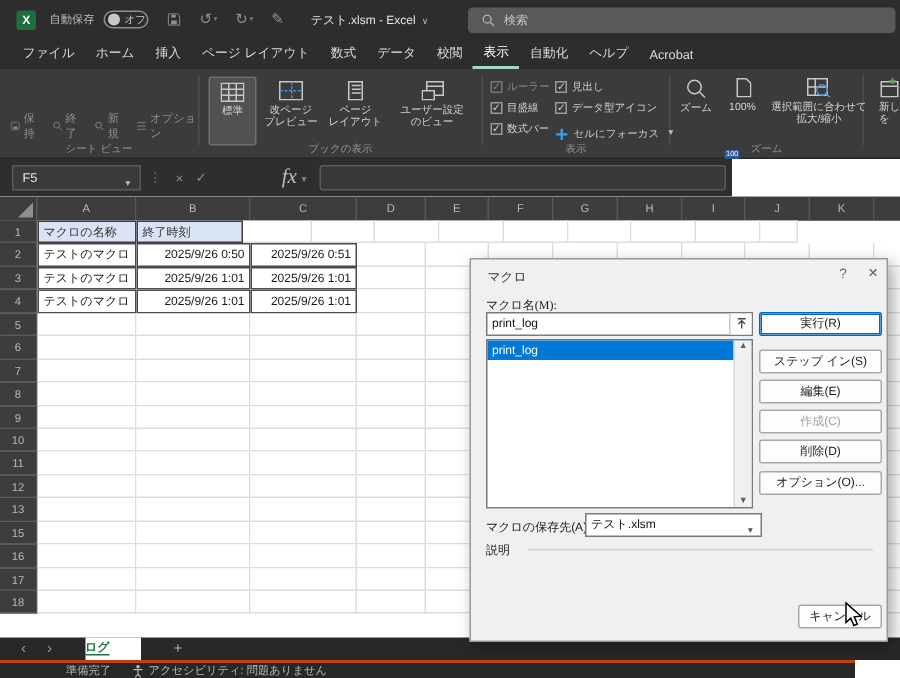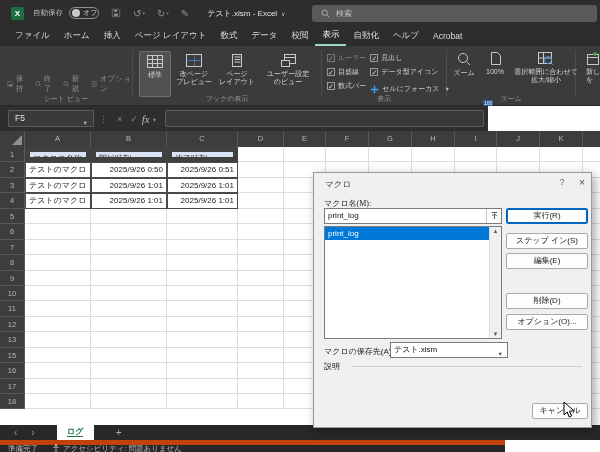--- a/index.html
+++ b/index.html
@@ -56,47 +56,47 @@
   .g-window { width:62px; padding:6px 0 0 10px; }
   .win-btn { text-align:left; color:#d4d4d4; font-size:7px; line-height:8px; }
   .win-btn svg { display:block; margin-bottom:3px; }
 
   
   .formularow { position:absolute; left:0; top:106px; width:488px; height:25px; background:#2e2e2e; display:flex; align-items:center; }
   .namebox { width:86px; height:17px; margin-left:8px; background:#3a3a3a; border:1px solid #5a5a5a; color:#e8e8e8; font-size:8.5px; line-height:15px; padding-left:6px; }
   .namebox .dd-chev { float:right; margin:5px 5px 0 0; font-size:5.5px; color:#bdbdbd; }
   .fdots { color:#6a6a6a; margin:0 5px; font-size:9px; }
   .fbtn { color:#8a8a8a; font-size:9px; margin:0 4px; }
-  .fx { color:#bdbdbd; font-style:italic; font-size:11px; font-family:"Liberation Serif","DejaVu Serif",serif; }
+  .fx { color:#bdbdbd; font-style:italic; font-size:14px; font-family:"Liberation Serif","DejaVu Serif",serif;margin-left:46px; }
   .fx-chev { color:#8a8a8a; font-size:5.5px; margin:3px 2px 0 2px; }
   .finput { flex:1; height:17px; margin:0 4px 0 6px; background:#383838; border:1px solid #5a5a5a; border-radius:2px; }
 
   
   .gridarea { position:absolute; left:0; top:131px; width:600px; height:294px; background:#fff; overflow:hidden; }
   .colheads { display:flex; height:16px; background:#3d3d3d; }
   .corner { position:relative; flex:none; border-right:1px solid #585858; background:#3d3d3d; }
   .corner .tri { position:absolute; right:2px; bottom:2px; width:0; height:0; border-left:10px solid transparent; border-bottom:10px solid #8f8f8f; }
   .colhead { flex:none; color:#b8b8b8; font-size:7.5px; text-align:center; line-height:16px; border-right:1px solid #585858; background:#3d3d3d; }
   .grow { display:flex; height:15.45px; }
   .rowhead { flex:none; width:25px; background:#3d3d3d; color:#b8b8b8; font-size:7.5px; text-align:center; line-height:15.45px; border-bottom:1px solid #585858; border-right:1px solid #585858; }
   .gcell { flex:none; background:#fff; border-right:1px solid #dcdcdc; border-bottom:1px solid #dcdcdc; font-size:8px; color:#1a1a1a; line-height:14.5px; overflow:hidden; white-space:nowrap; }
-  .gcell.c-th { background:#dae3f3; color:#333; border:5px solid #404040; padding-left:3px; }
+  .gcell.c-th { background:#dae3f3; color:#333; border:1px solid #404040; padding-left:3px; }
   .gcell.c-td { border:1px solid #4a4a4a; }
   .gcell.al { padding-left:3px; }
   .gcell.ar { text-align:right; padding-right:3px; }
 
   
   .sheetbar { position:absolute; left:0; top:425px; width:600px; height:15px; background:#282828; display:flex; align-items:center; }
   .nav-arrow { color:#9a9a9a; font-size:10px; line-height:13px; margin-left:14px; }
-  .sheettab { margin-left:22px; width:37px; height:15px; background:#fff; color:#1e7145; font-size:8px; font-weight:bold; text-align:center; line-height:14px; }
+  .sheettab { margin-left:22px; width:37px; height:15px; background:#fff; color:#1e7145; font-size:8px; font-weight:bold; text-align:left; line-height:14px; }
   .sheettab span { border-bottom:1.5px solid #1e7145; }
   .addsheet { color:#b0b0b0; font-size:10px; margin-left:22px; }
 
   
-  .statusbar { position:absolute; left:0; top:440px; width:505px; height:12px; background:#282828; border-top:5px solid #c2410c; display:flex; align-items:center; color:#b8b8b8; font-size:7.5px; }
+  .statusbar { position:absolute; left:0; top:440px; width:570px; height:12px; background:#282828; border-top:2px solid #c2410c; display:flex; align-items:center; color:#b8b8b8; font-size:7.5px;padding-left:36px; }
   .statusbar .ready { margin-left:8px; }
   .statusbar svg { margin-left:14px; margin-right:3px; }
 
   
   .dialog { position:absolute; left:313px; top:172px; width:279px; height:256px; background:#f0f0f0; border:1px solid #999; box-shadow:3px 3px 10px rgba(0,0,0,.35); z-index:10; color:#1a1a1a; }
   .dlg-title { position:absolute; left:11px; top:6px; font-size:8.5px; color:#3a3a3a; }
   .dlg-help { position:absolute; left:240px; top:4px; width:16px; text-align:center; color:#666; font-size:9px; }
   .dlg-close { position:absolute; left:260px; top:3px; width:16px; text-align:center; color:#555; font-size:11px; }
   .dlg-namelbl { position:absolute; left:10px; top:25px; font-size:8px;font-family:Liberation Serif, serif; }
   .dlg-input { position:absolute; left:10px; top:35px; width:178px; height:16px; background:#fff; border:1px solid #7a7a7a; font-size:8px; line-height:14px; padding-left:3px; color:#111; }
@@ -359,21 +359,20 @@
       <div class="colhead" style="width: 43px;">H</div>
       <div class="colhead" style="width: 42px;">I</div>
       <div class="colhead" style="width: 43px;">J</div>
       <div class="colhead" style="width: 43px;">K</div>
       <div class="colhead" style="width: 25px;"></div>
     </div>
   <div>
       <div class="grow">
         <div class="rowhead">1</div>
         <div class="gcell c-th" style="width: 66px;">マクロの名称</div>
-        <div class="gcell c-th" style="width: 76px;">開始時刻</div>
         <div class="gcell c-th" style="width: 71px;">終了時刻</div>
         <div class="gcell" style="width: 46px;"></div>
         <div class="gcell" style="width: 42px;"></div>
         <div class="gcell" style="width: 43px;"></div>
         <div class="gcell" style="width: 43px;"></div>
         <div class="gcell" style="width: 43px;"></div>
         <div class="gcell" style="width: 42px;"></div>
         <div class="gcell" style="width: 43px;"></div>
         <div class="gcell" style="width: 43px;"></div>
         <div class="gcell" style="width: 25px;"></div>
@@ -658,20 +657,21 @@
       </div>
     <div class="dlg-scroll">
       <div class="up">▲</div>
       <div class="dn">▼</div>
     </div>
   </div>
 
   <div class="dlg-btn focus" style="top:35px">実行(R)</div>
   <div class="dlg-btn" style="top:80px">編集(E)</div>
   <div class="dlg-btn" style="top:60px">ステップ イン(S)</div>
+  <div class="dlg-btn disabled" style="top:100px">作成(C)</div>
   <div class="dlg-btn" style="top:120px">削除(D)</div>
   <div class="dlg-btn" style="top:141px">オプション(O)...</div>
 
   <div class="dlg-loclbl">マクロの保存先(A):</div>
   <div class="dlg-locdd">
     <span>テスト.xlsm</span><span class="dd-chev">▼</span>
   </div>
 
   <div class="dlg-desclbl">説明</div>
   <div class="dlg-descline"></div>

